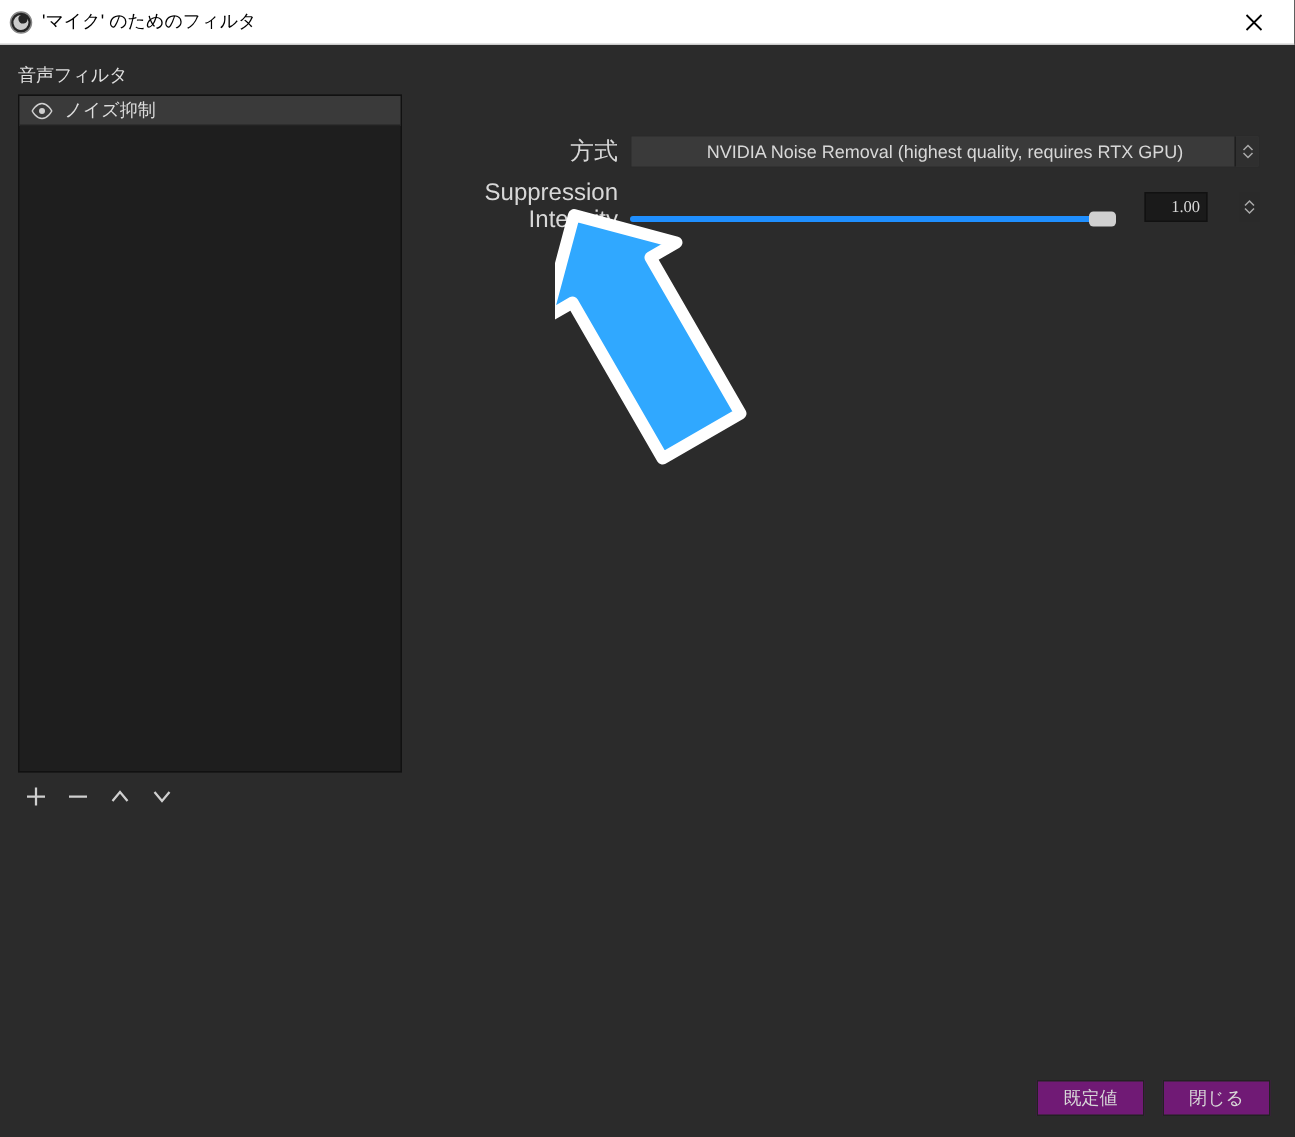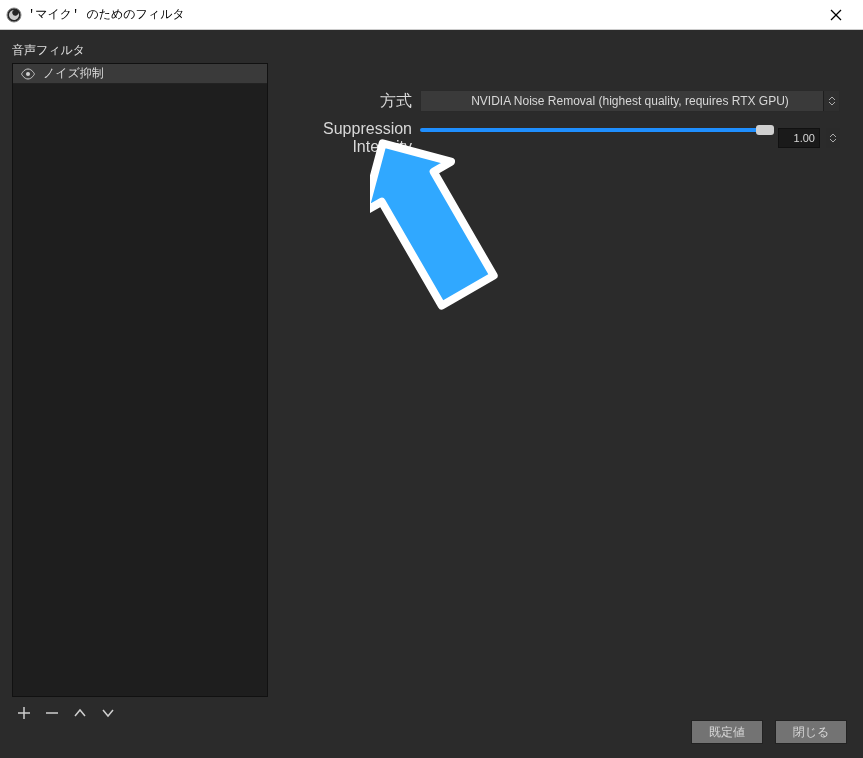--- a/index.html
+++ b/index.html
@@ -13,21 +13,20 @@
     position: relative;
   }
   .titlebar {
     height: 30px;
     background: #ffffff;
     color: #000;
     display: flex;
     align-items: center;
     padding: 0 6px;
     border-bottom: 1px solid #ccc;
-    font-family: Liberation Mono, monospace;
   }
   .titlebar .obs-logo { width: 16px; height: 16px; margin-right: 6px; }
   .titlebar .title { flex: 1; font-size: 12px; }
   .titlebar .close-btn {
     width: 42px; height: 28px;
     display: flex; align-items: center; justify-content: center;
     cursor: default;
   }
   .content {
     height: 728px;
@@ -35,21 +34,21 @@
     background: #2b2b2b;
     position: relative;
   }
   .section-label { color: #e0e0e0; font-size: 12px; margin-bottom: 4px; }
   .left-panel {
     width: 256px;
     position: relative;
   }
   .filter-list {
     width: 256px;
-    height: 634px;
+    height: 452px;
     background: #1e1e1e;
     border: 1px solid #111;
     margin-top: 2px;
   }
   .filter-item {
     height: 20px;
     background: #3a3a3a;
     border-bottom: 1px solid #222;
     display: flex;
     align-items: center;
@@ -99,21 +98,21 @@
     justify-content: center;
   }
   .dropdown .spinner {
     width: 16px; height: 100%;
     background: #2f2f2f;
     border-left: 1px solid #1e1e1e;
     position: absolute; right: 0; top: 0;
     display: flex; flex-direction: column; align-items:center; justify-content:center;
   }
   .spinner svg { display:block;}
-  .slider-wrap { flex: 1; display: flex; align-items: flex-start; gap: 6px; }
+  .slider-wrap { flex: 1; display: flex; align-items: flex-end; gap: 21px; font-family: Liberation Serif, serif; }
   .slider-track {
     flex: 1;
     height: 4px;
     background: #1f8fff;
     border-radius: 2px;
     position: relative;
   }
   .slider-thumb {
     position: absolute;
     right: -2px; top: 50%;
@@ -139,21 +138,21 @@
   .bottom-buttons {
     position: absolute;
     right: 16px;
     bottom: 14px;
     display: flex;
     gap: 12px;
   }
   .btn {
     min-width: 72px;
     height: 24px;
-    background: #737373;
+    background: #701a75;
     border: 1px solid #222;
     color: #d8d8d8;
     display: flex; align-items: center; justify-content: center;
     padding: 0 12px;
     font-size: 12px;
   }
   .cursor-arrow {
     position: absolute;
     left: 370px; top: 80px;
     pointer-events: none;

